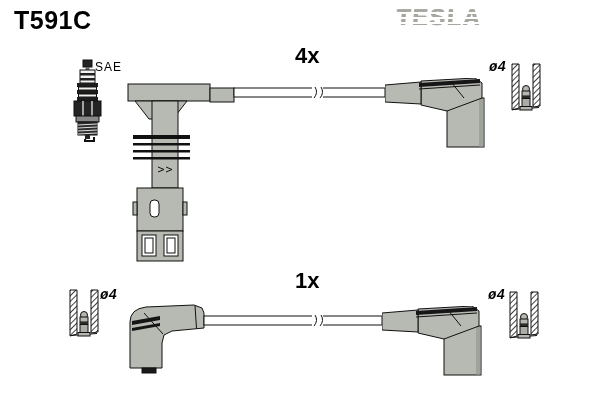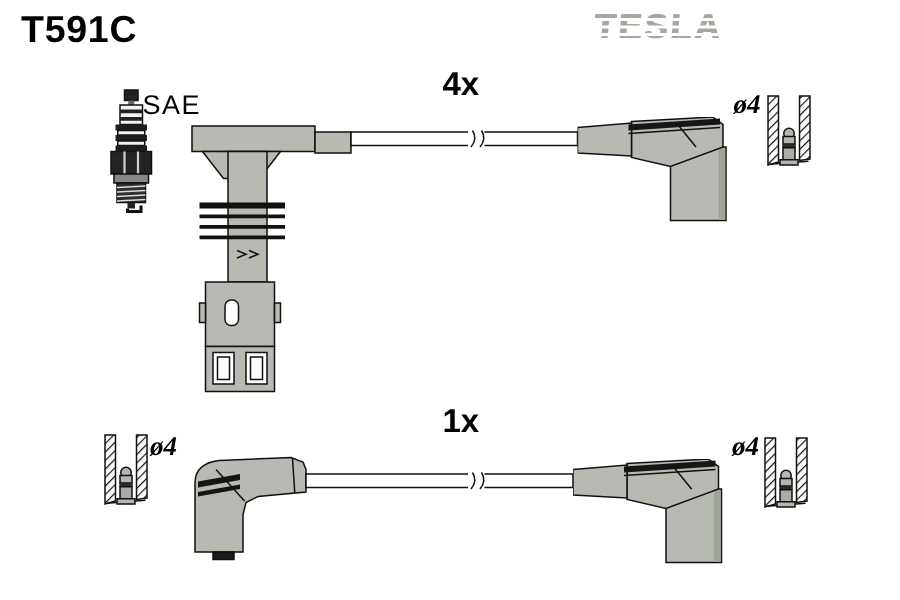--- a/index.html
+++ b/index.html
@@ -18,25 +18,25 @@
   .part-number{left:14px;top:8px;font-size:25px;font-weight:bold;letter-spacing:.5px;}
   .subtitle{left:15px;top:32px;font-size:10.5px;letter-spacing:.2px;}
   .brand-logo{left:396px;top:6px;width:92px;height:22px;}
   .brand-logo span{
     display:block;color:var(--logo-gray);font-size:23px;font-weight:bold;
     letter-spacing:2px;transform:skewX(-4deg);
     text-shadow:1px 0 0 currentColor;
   }
   .stripe{position:absolute;left:-3px;right:-3px;height:2px;background:var(--background);}
   .s1{top:6px}.s2{top:11px}.s3{top:16px}
-  .sae-label{left:95px;top:61px;font-size:18px;letter-spacing:1px;}
+  .sae-label{left:95px;top:61px;font-size:12px;letter-spacing:1px;}
   .qty{font-size:22px;font-weight:bold;}
   .qty-top{left:295px;top:45px;}
   .qty-bottom{left:295px;top:270px;}
-  .dia{font-family:Liberation Serif, serif;font-style:italic;font-weight:bold;font-size:18px;}
+  .dia{font-family:Liberation Mono, monospace;font-style:italic;font-weight:bold;font-size:14px;}
   .dia-tr{left:489px;top:60px;}
   .dia-bl{left:100px;top:288px;}
   .dia-br{left:488px;top:288px;}
   svg.abs{overflow:visible;}
   .spark-plug{left:64px;top:57px;width:36px;height:86px;}
   .asm-top{left:125px;top:78px;width:368px;height:196px;}
   .asm-bottom{left:120px;top:300px;width:370px;height:86px;}
   .cap-tr{left:509px;top:61px;width:34px;height:54px;}
   .cap-bl{left:67px;top:287px;width:34px;height:54px;}
   .cap-br{left:507px;top:289px;width:34px;height:54px;}

